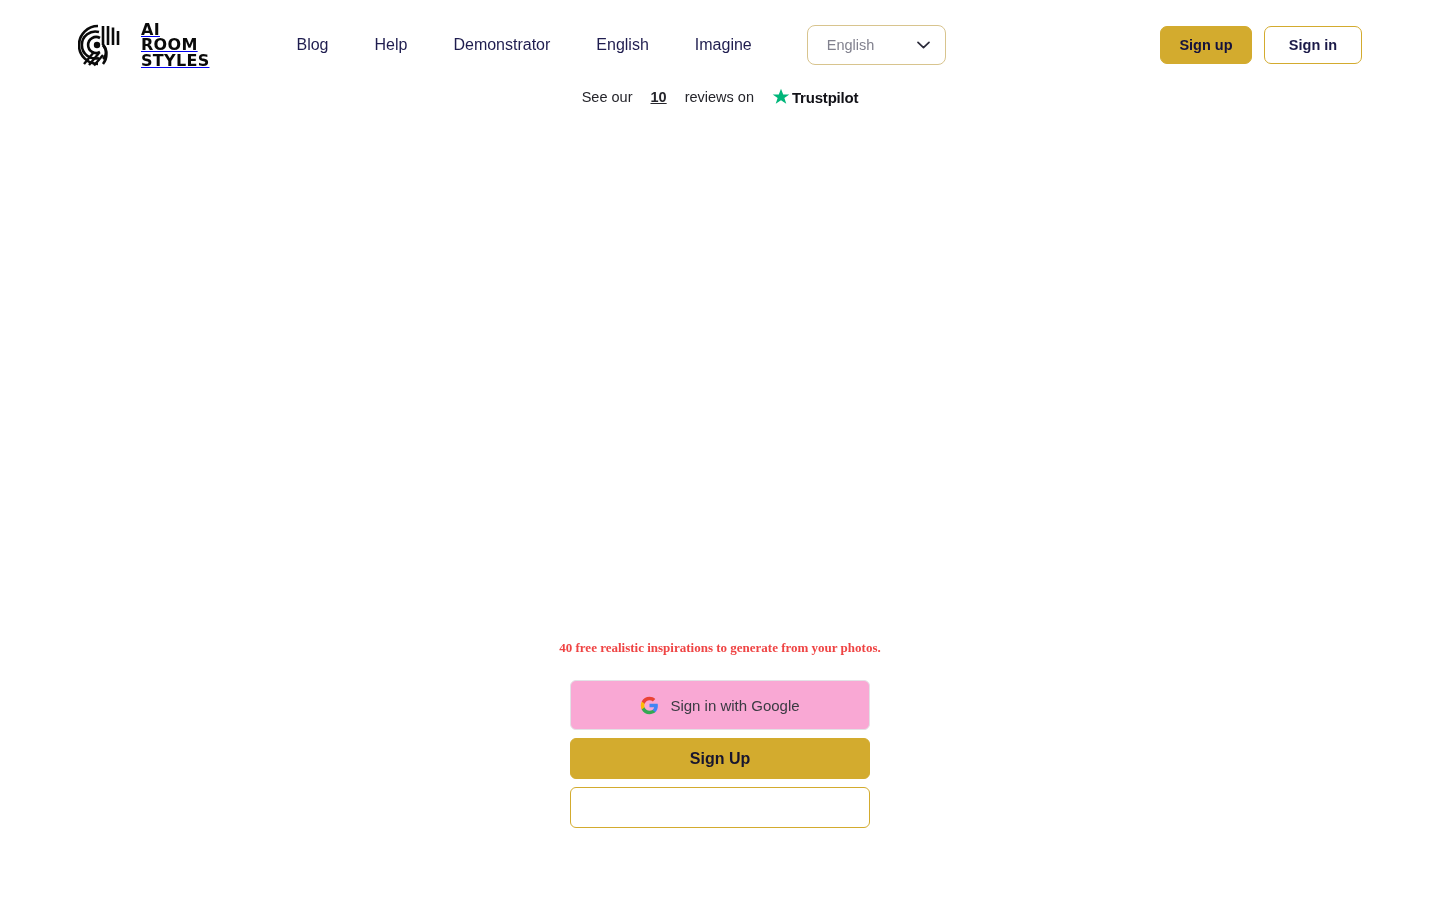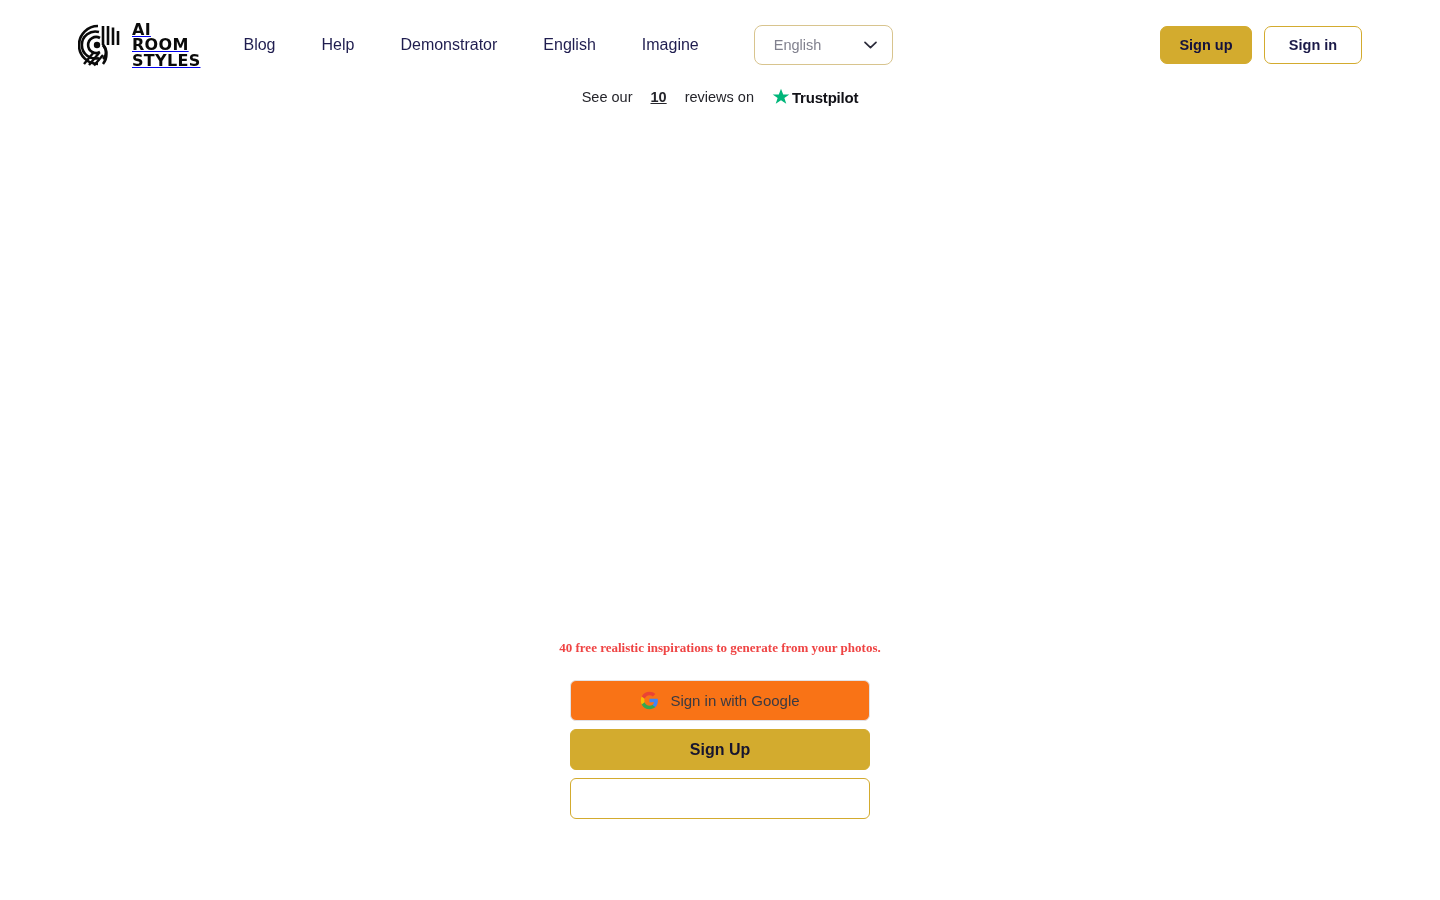--- a/index.html
+++ b/index.html
@@ -23,22 +23,23 @@
     height: 90px;
     display: flex;
     align-items: center;
     padding: 0 78px;
     background: #ffffff;
   }
 
   .logo-block {
     display: flex;
     align-items: center;
+    gap: 9px;
     flex: 0 0 auto;
-    margin-right: 33px;
+    margin-right: 77px;
   }
 
   .logo-mark { width: 54px; height: 54px; flex: 0 0 auto; display: block; }
 
   .logo-wordmark {
     display: flex;
     flex-direction: column;
     line-height: 0.95;
     font-family: "DejaVu Sans", sans-serif;
     font-weight: 700;
@@ -177,22 +178,22 @@
   
   .cta-stack {
     margin: 24px auto 0;
     width: 300px;
     display: flex;
     flex-direction: column;
     gap: 8px;
   }
 
   .btn-google {
-    height: 41px;
-    background: #f97316;
+    height: 50px;
+    background: #f9a8d4;
     border: 1px solid #e2e2e6;
     border-radius: 6px;
     display: flex;
     align-items: center;
     justify-content: center;
     gap: 11px;
     cursor: pointer;
   }
   .g-icon { width: 19px; height: 19px; display: block; }
   .btn-google-label {

